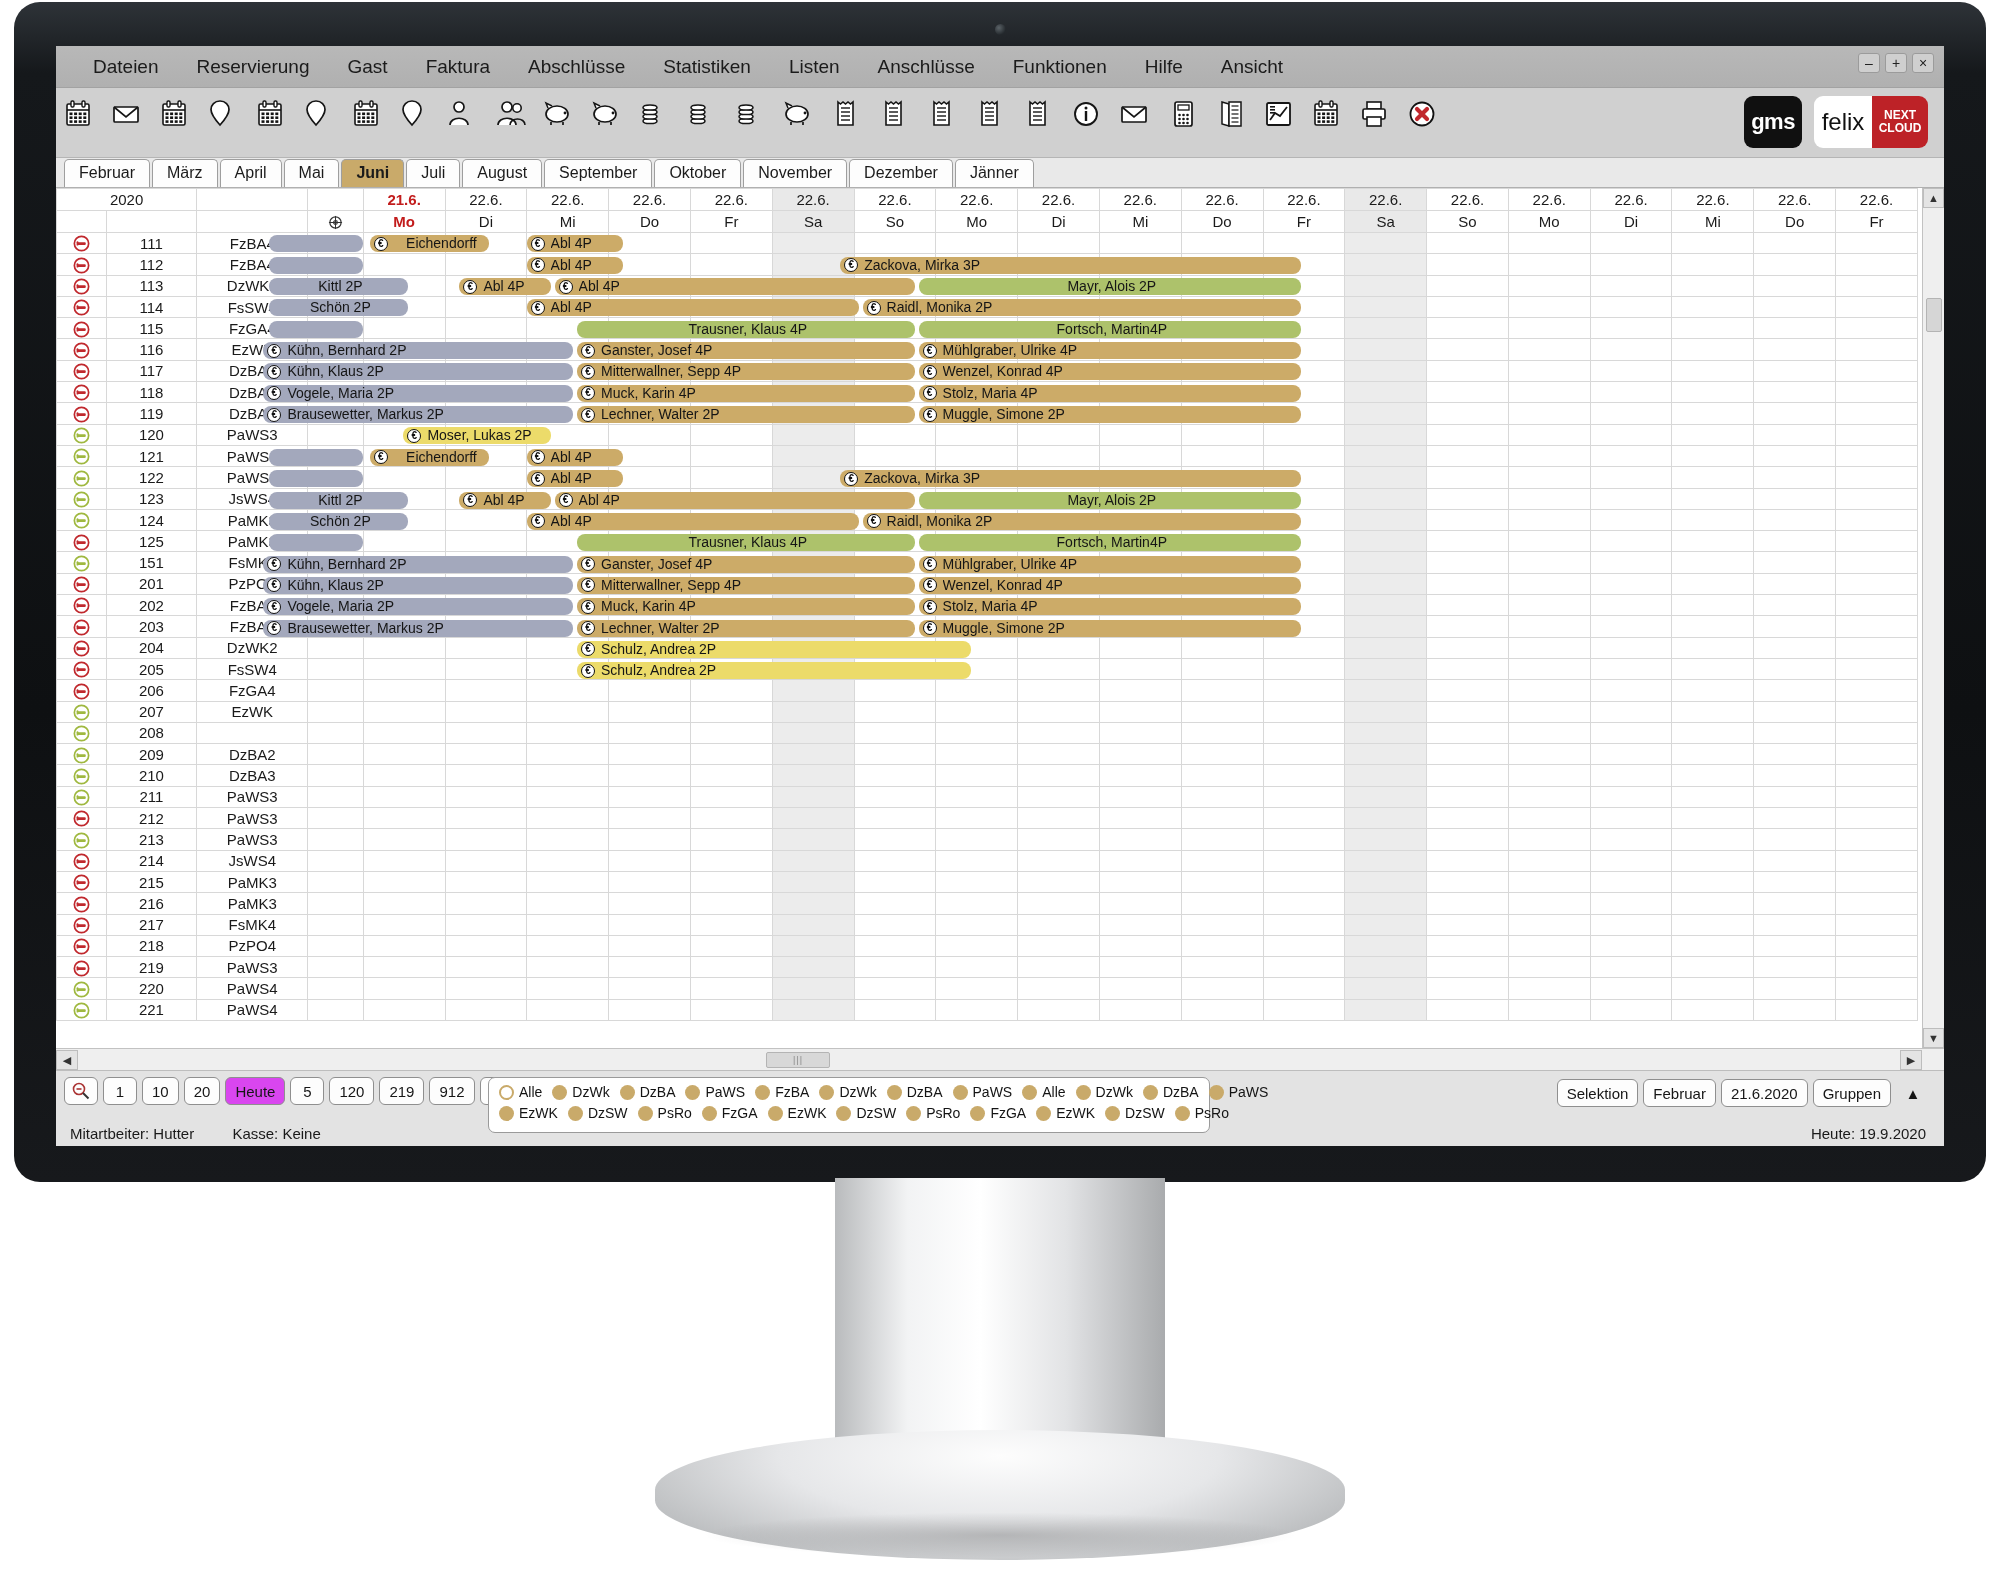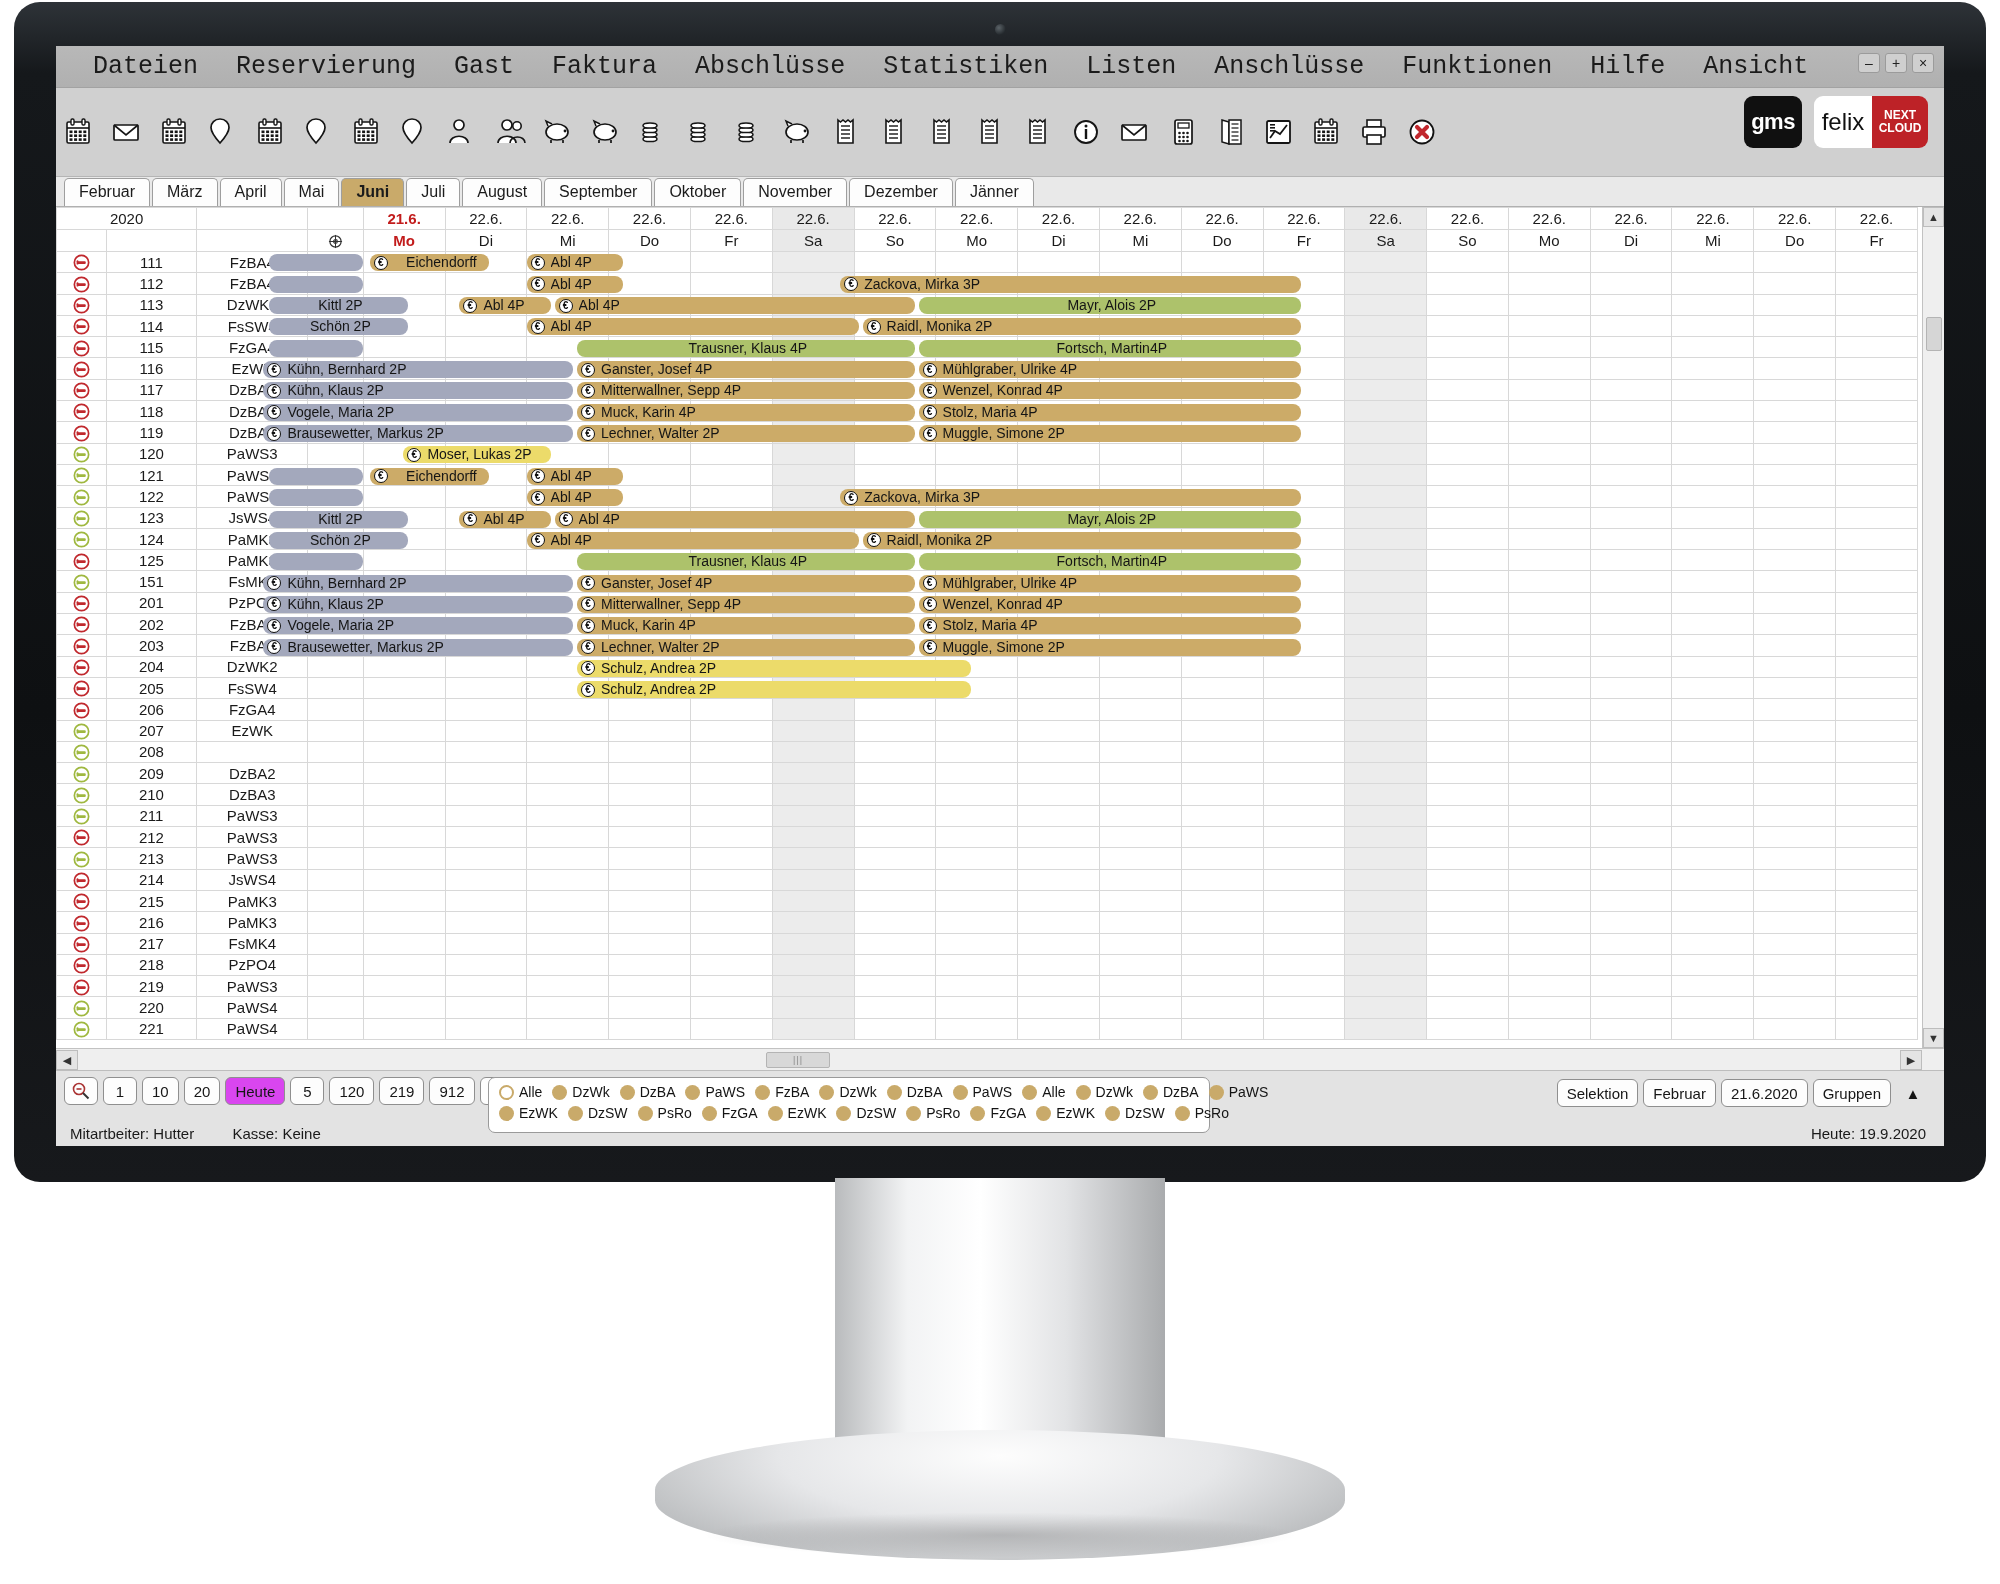--- a/index.html
+++ b/index.html
@@ -52,33 +52,33 @@
   #app { position: absolute; inset: 0; display: flex; flex-direction: column;
          background:#d4d4d4; }
 
   
   .menubar {
     height: 42px; background: linear-gradient(180deg,#b8b8b8,#b0b0b0);
     display: flex; align-items: center; padding-left: 18px; position: relative;
     border-bottom: 1px solid #a2a2a2;
   }
   .menubar .mi {
-    font-size: 25px; color: #1b1b1b; padding: 8px 19px; line-height: 42px;
-    white-space: nowrap; cursor: default; font-family: Liberation Mono, monospace;
+    font-size: 19px; color: #1b1b1b; padding: 8px 19px; line-height: 42px;
+    white-space: nowrap; cursor: default;
   }
   .wincontrols { position: absolute; right: 10px; top: 7px; display: flex; gap: 5px; }
   .wincontrols .wc {
     width: 22px; height: 20px; background: #cfcfcf; border: 1px solid #9b9b9b;
     border-radius: 3px; font-size: 14px; line-height: 18px; text-align: center;
     color: #222;
   }
 
   
   .toolbar {
-    height: 89px; background: #d0d0d0; display: flex; align-items: center;
+    height: 70px; background: #d0d0d0; display: flex; align-items: flex-start;
     padding-left: 0; position: relative; border-bottom: 1px solid #b5b5b5;
   }
   .tbtn {
     width: 46px; height: 52px; margin-right: 2px; display: flex;
     align-items: center; justify-content: center;
   }
   .tbtn svg { display: block; }
   .logos { position: absolute; right: 16px; top: 8px; display: flex; align-items: center; gap: 12px; }
   .logo-gms {
     width: 58px; height: 52px; background: #101010; border-radius: 9px;

